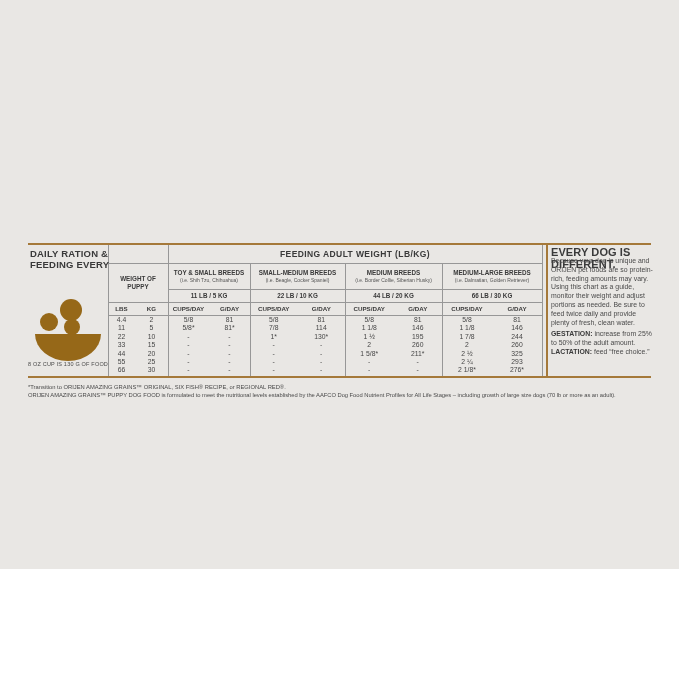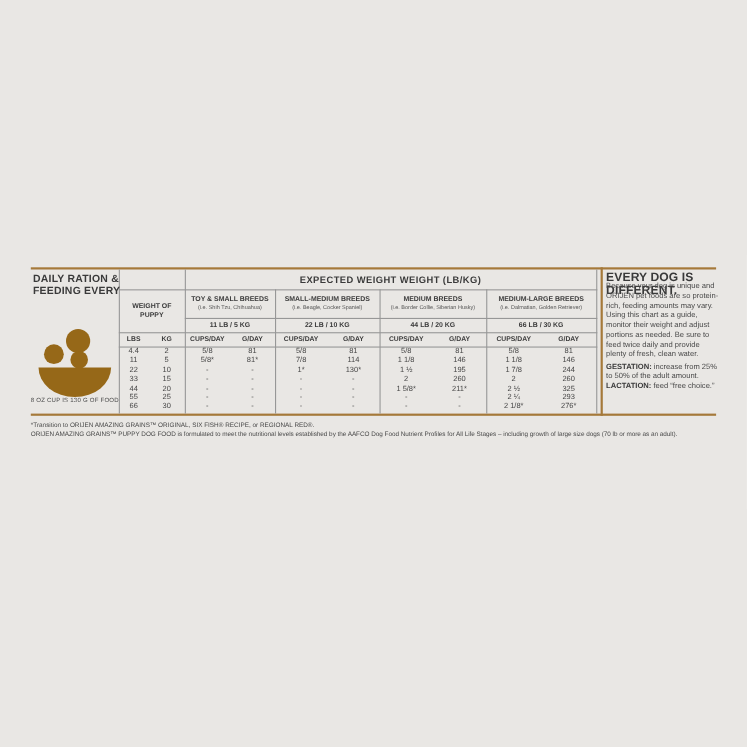--- a/index.html
+++ b/index.html
@@ -1,16 +1,16 @@
 <!DOCTYPE html>
 <html><head>
 <meta charset="utf-8">
 <style>
   html,body{margin:0;padding:0;}
-  .canvas{position:relative;width:679px;height:679px;background:#e9e7e4;overflow:hidden;
+  .canvas{position:relative;width:679px;height:569px;background:#e9e7e4;overflow:hidden;
           font-family:"Liberation Sans",sans-serif;color:#3d3d3d;}
   .abs{position:absolute;}
   .rule-h{position:absolute;height:2px;background:#a5793a;}
   .rule-v{position:absolute;width:2px;background:#a5793a;}
   .gline-v{position:absolute;width:1px;background:#979797;}
   .gline-h{position:absolute;height:1px;background:#979797;}
   .left-title{left:30px;top:248px;font-size:9.5px;line-height:11px;font-weight:bold;
               letter-spacing:.2px;color:#3a3a3a;}
   .cup-caption{left:26px;top:361px;width:84px;text-align:center;font-size:5.5px;
                letter-spacing:.2px;color:#4a4a4a;white-space:nowrap;}
@@ -67,21 +67,21 @@
     <div>FEEDING EVERY</div>
   </div>
   <svg class="abs" style="left:32px;top:297px;" width="72" height="66" viewBox="0 0 72 66">
     <circle cx="39" cy="13" r="11" fill="#966818"></circle>
     <circle cx="17" cy="25" r="9" fill="#966818"></circle>
     <circle cx="40" cy="30" r="8" fill="#966818"></circle>
     <path d="M3,37 a33,27 0 0 0 66,0 z" fill="#966818"></path>
   </svg>
   <div class="abs cup-caption">8 OZ CUP IS 130 G OF FOOD</div>
 
-  <div class="abs expected">EXPECTED WEIGHT WEIGHT (LB/KG)</div>
+  <div class="abs expected">FEEDING ADULT WEIGHT (LB/KG)</div>
 
   <div class="abs wcol-title">
     <div>WEIGHT OF</div>
     <div>PUPPY</div>
   </div>
 
   <div class="abs ghead" style="left:168px;width:82px;">
     <div class="gname">TOY &amp; SMALL BREEDS</div>
     <div class="gex">(i.e. Shih Tzu, Chihuahua)</div>
   </div>

